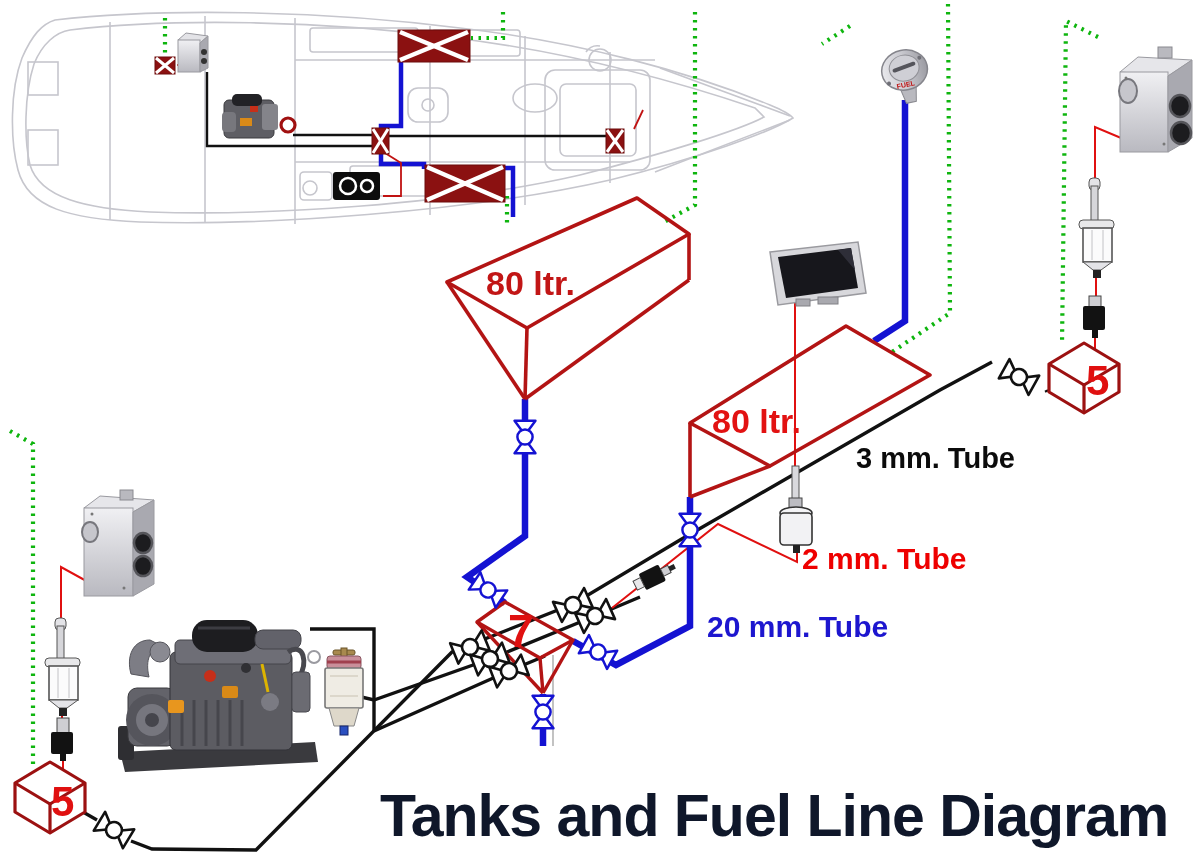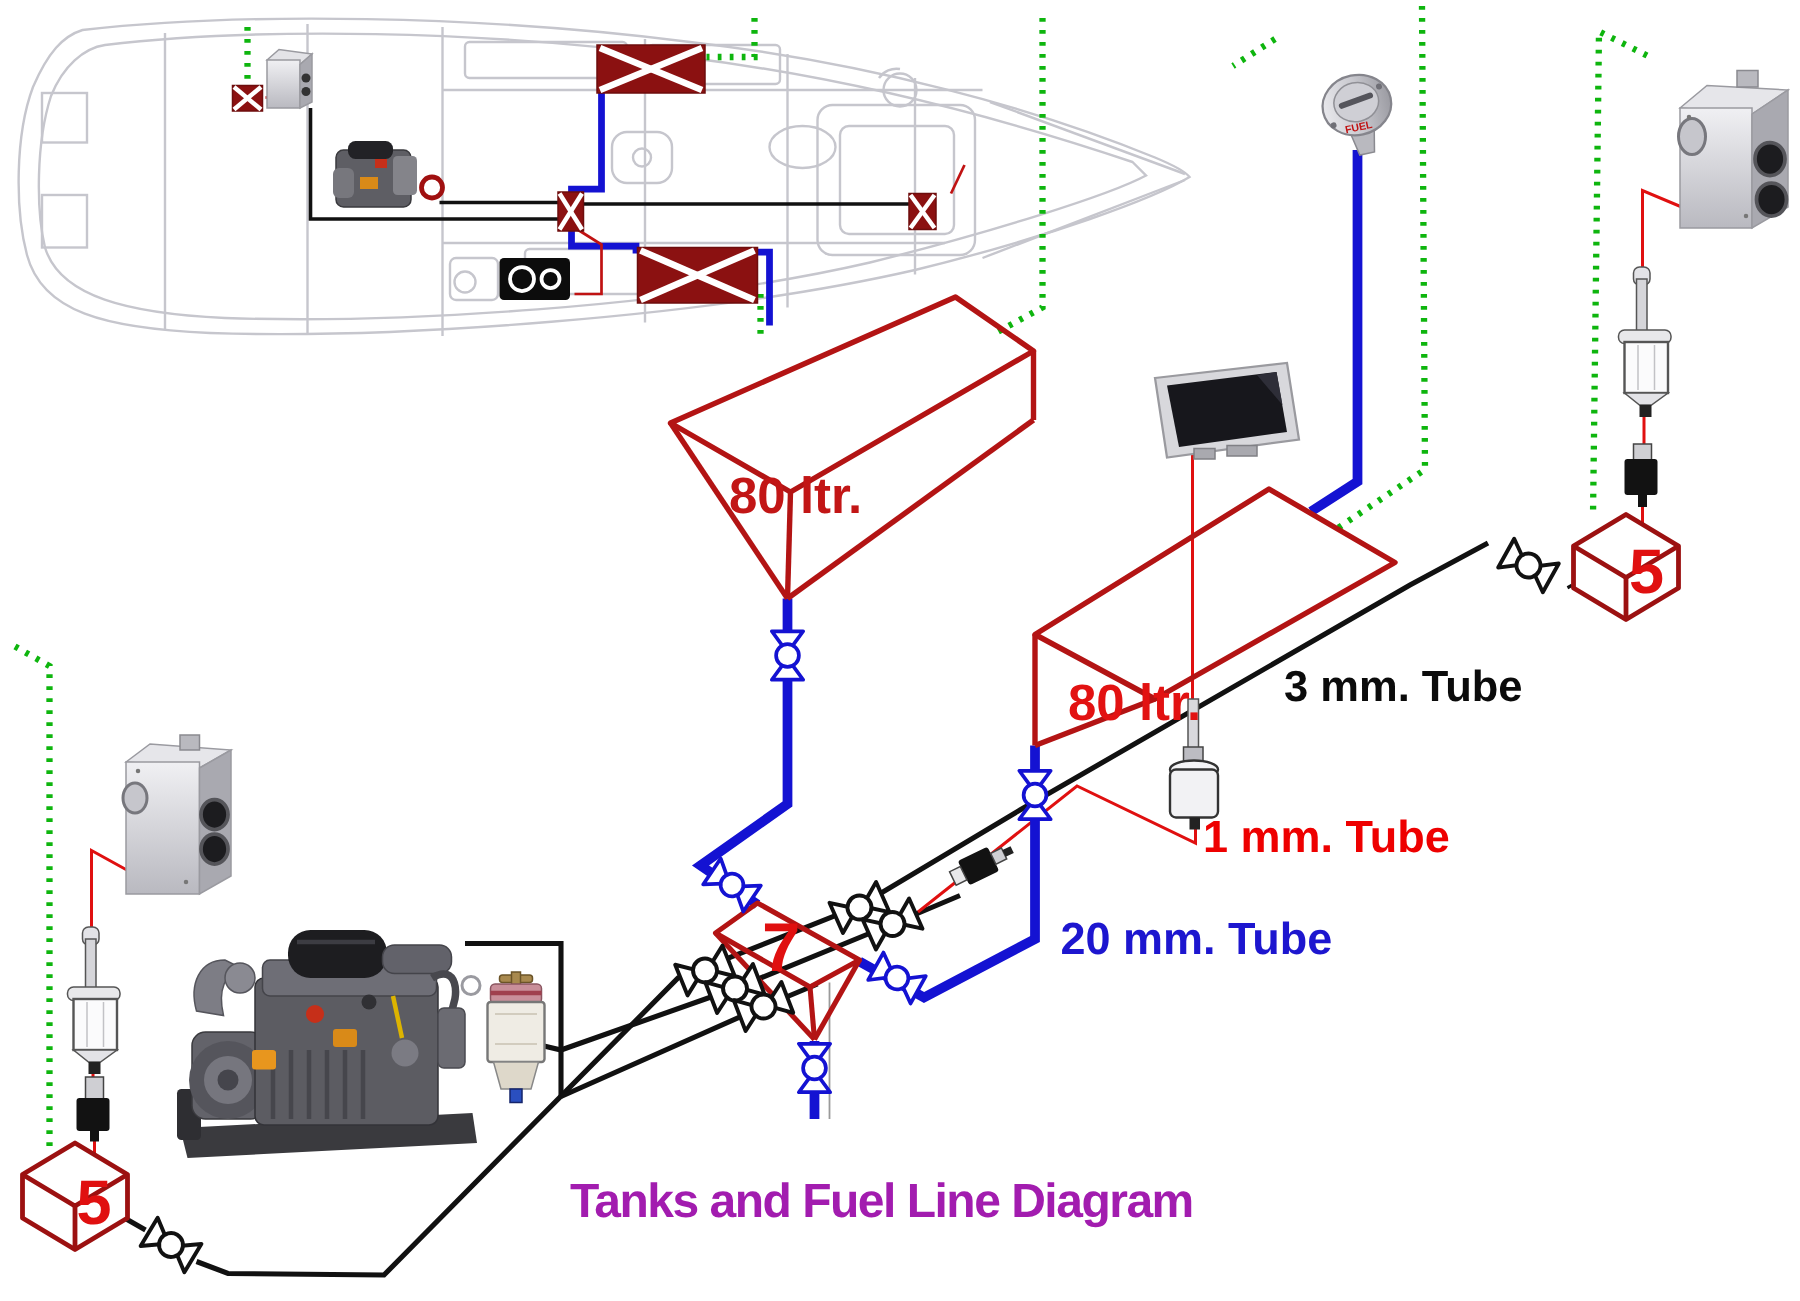--- a/index.html
+++ b/index.html
@@ -1,23 +1,23 @@
 <!DOCTYPE html>
 <html><head>
 <meta charset="utf-8">
 <style>
   html,body{margin:0;padding:0;background:#ffffff;}
   #stage{position:relative;width:1200px;height:867px;background:#ffffff;overflow:hidden;
          font-family:"Liberation Sans","DejaVu Sans",sans-serif;}
   #stage svg{position:absolute;left:0;top:0;}
   .lbl{position:absolute;font-weight:bold;white-space:nowrap;line-height:1;}
-  .lbl-tank{font-size:34px;letter-spacing:0px;margin-top:48px;}
+  .lbl-tank{font-size:34px;letter-spacing:0px;}
   .lbl-num{font-size:42px;}
   .lbl-tube{font-size:30px;}
-  #title{position:absolute;left:380px;top:782px;font-size:32px;font-weight:bold;color:#a21caf;letter-spacing:-1px;}
+  #title{position:absolute;left:380px;top:782px;font-size:59px;font-weight:bold;color:#0f172a;letter-spacing:-1px;}
 </style>
 </head>
 <body>
 
 <div id="stage">
 <svg width="1200" height="867" viewBox="0 0 1200 867">
   <defs>
     <g id="valve">
       <path d="M-17,-11 L-2,0 L-17,11 Z" fill="#ffffff" stroke="currentColor" stroke-width="2.6" stroke-linejoin="round"></path>
       <path d="M17,-11 L2,0 L17,11 Z" fill="#ffffff" stroke="currentColor" stroke-width="2.6" stroke-linejoin="round"></path>
@@ -353,15 +353,15 @@
 
 </svg>
 
 <div id="title">Tanks and Fuel Line Diagram</div>
 <div class="lbl lbl-tank" style="left:486px;top:266px;color:#c21616;">80 ltr.</div>
 <div class="lbl lbl-tank" style="left:712px;top:404px;color:#e21212;">80 ltr.</div>
 <div class="lbl lbl-num" style="left:508px;top:608px;color:#e01010;font-size:46px;">7</div>
 <div class="lbl lbl-num" style="left:1086px;top:360px;color:#e01010;">5</div>
 <div class="lbl lbl-num" style="left:51px;top:781px;color:#e01010;">5</div>
 <div class="lbl lbl-tube" style="left:856px;top:444px;color:#0b0b0b;font-size:29px;">3 mm. Tube</div>
-<div class="lbl lbl-tube" style="left:802px;top:544px;color:#ee0000;">1 mm. Tube</div>
+<div class="lbl lbl-tube" style="left:802px;top:544px;color:#ee0000;">2 mm. Tube</div>
 <div class="lbl lbl-tube" style="left:707px;top:612px;color:#1d16cf;">20 mm. Tube</div>
 </div>
 
 </body></html>

